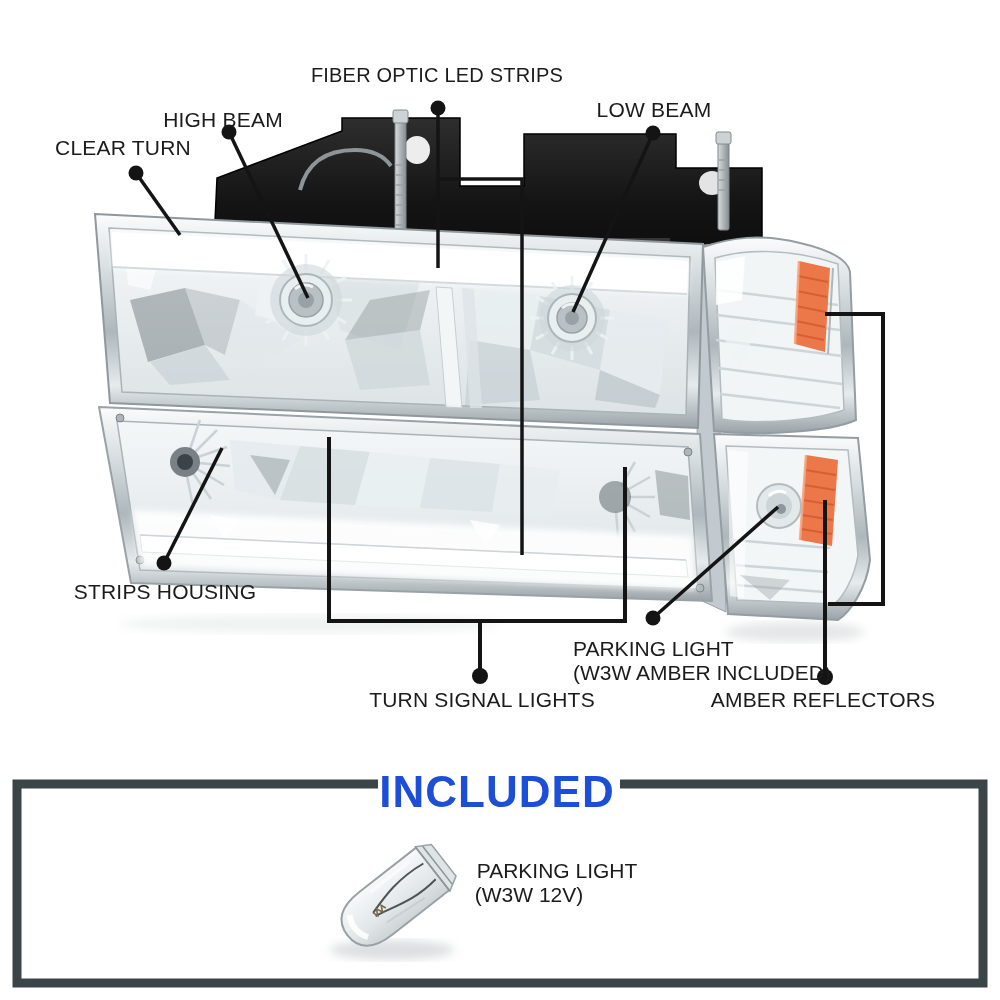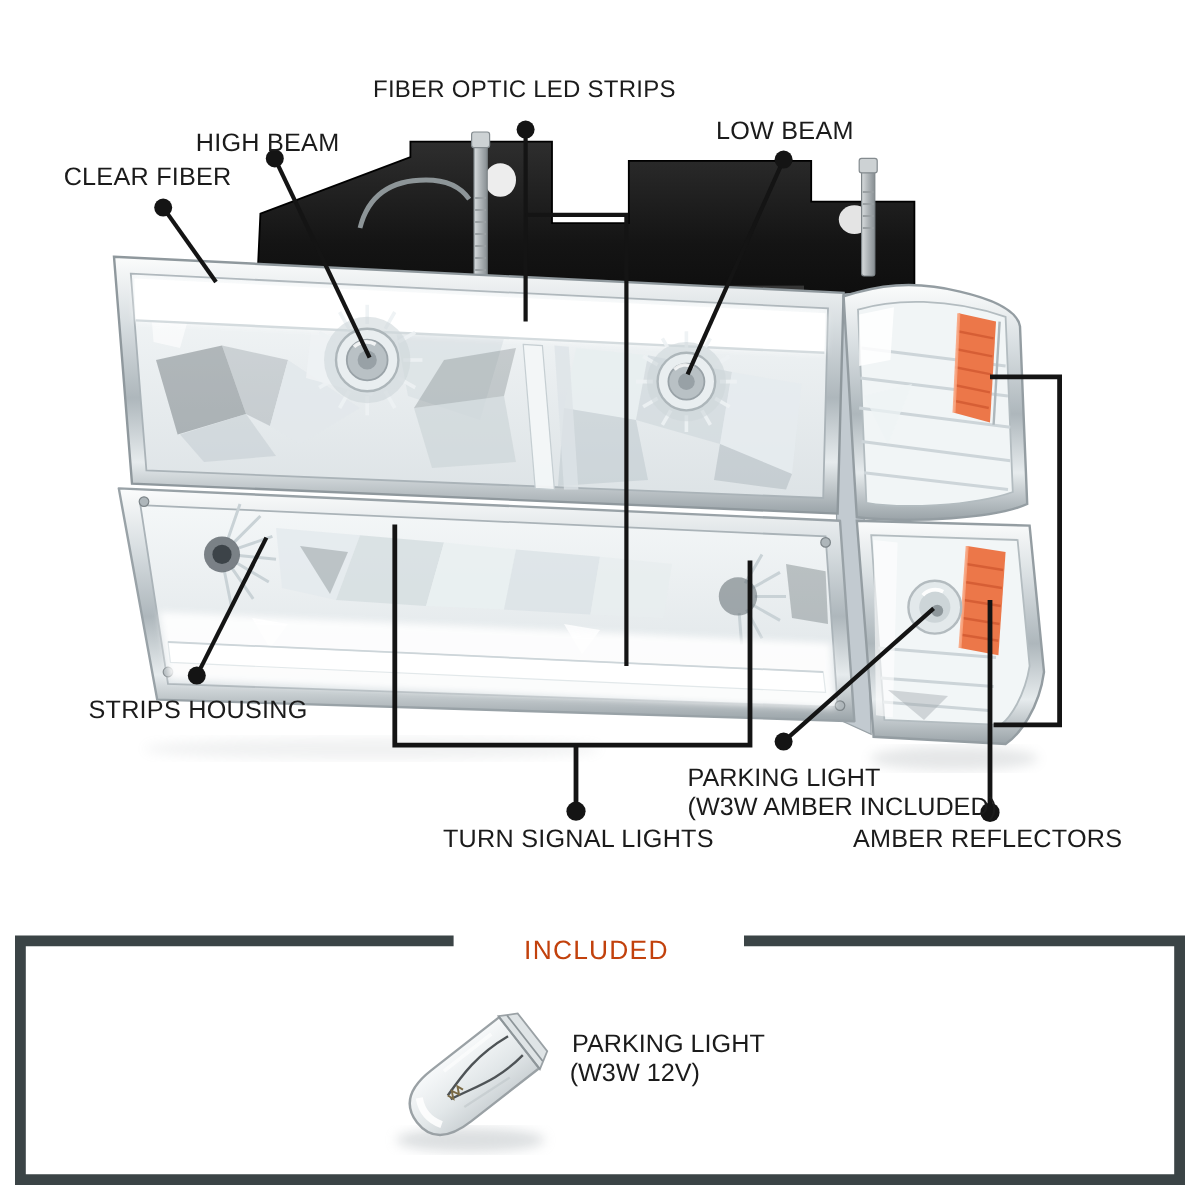--- a/index.html
+++ b/index.html
@@ -4,21 +4,21 @@
 <style>
   html,body{margin:0;padding:0;background:#fff;}
   #stage{position:relative;width:1000px;height:1000px;background:#fff;overflow:hidden;
          font-family:"Liberation Sans", sans-serif;}
   #artwork{position:absolute;left:0;top:0;width:1000px;height:1000px;}
   .label{position:absolute;font-size:21px;color:#1b1b1b;white-space:nowrap;
          transform:translate(-50%,-50%);letter-spacing:.2px;}
   .label.small{font-size:20px;}
   .label-block{position:absolute;font-size:21px;color:#1b1b1b;white-space:nowrap;line-height:24px;}
   .included-title{position:absolute;left:497px;top:792px;transform:translate(-50%,-50%);
-         font-size:22px;font-weight:400;color:#c2410c;letter-spacing:1px;}
+         font-size:44px;font-weight:700;color:#1d4ed8;letter-spacing:1px;}
   .bulb-caption{position:absolute;transform:translate(-50%,-50%);font-size:21px;color:#1b1b1b;white-space:nowrap;}
 </style>
 </head>
 <body>
 
 <div id="stage">
 
   <svg id="artwork" viewBox="0 0 1000 1000">
     <defs>
       <linearGradient id="chromeRim" x1="0" y1="0" x2="0" y2="1">
@@ -241,21 +241,21 @@
         <path d="M-50,-15 Q-58,0 -49,14" stroke="#ffffff" stroke-width="6" fill="none" opacity="0.85"></path>
         <path d="M30,-20 L-20,-20" stroke="#ffffff" stroke-width="3" opacity="0.6"></path>
         <path d="M20,18 L-25,14" stroke="#c3cacd" stroke-width="2" opacity="0.7"></path>
       </g>
     </g>
   </svg>
 
   <div class="label small" style="left:437px;top:75px">FIBER OPTIC LED STRIPS</div>
   <div class="label" style="left:223px;top:120px">HIGH BEAM</div>
   <div class="label" style="left:654px;top:110px">LOW BEAM</div>
-  <div class="label" style="left:123px;top:148px">CLEAR FIBER</div>
+  <div class="label" style="left:123px;top:148px">CLEAR TURN</div>
   <div class="label" style="left:165px;top:592px">STRIPS HOUSING</div>
   <div class="label" style="left:482px;top:700px">TURN SIGNAL LIGHTS</div>
   <div class="label-block" style="left:573px;top:637px">
     <div>PARKING LIGHT</div>
     <div>(W3W AMBER INCLUDED)</div>
   </div>
   <div class="label" style="left:823px;top:700px">AMBER REFLECTORS</div>
 
   <div class="included-title">INCLUDED</div>
   <div class="bulb-caption" style="left:557px;top:871px">PARKING LIGHT</div>

